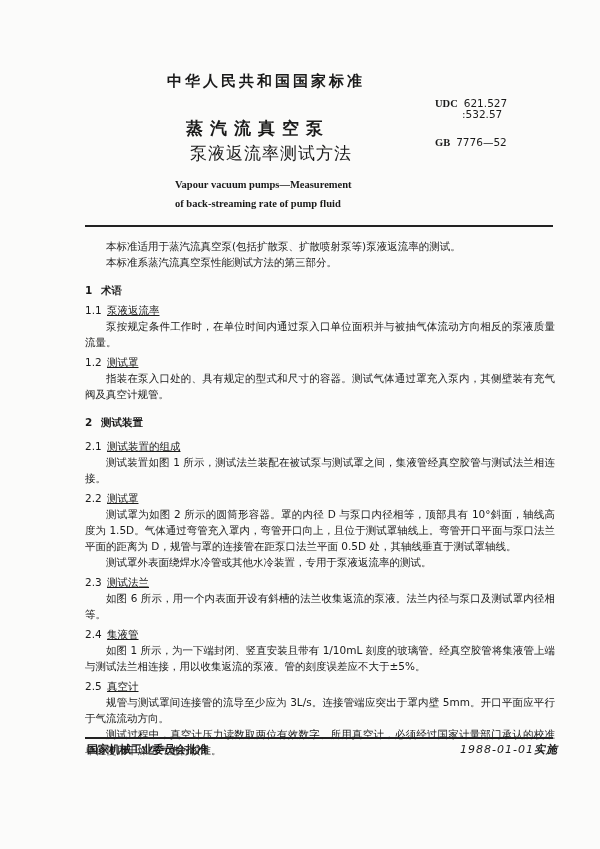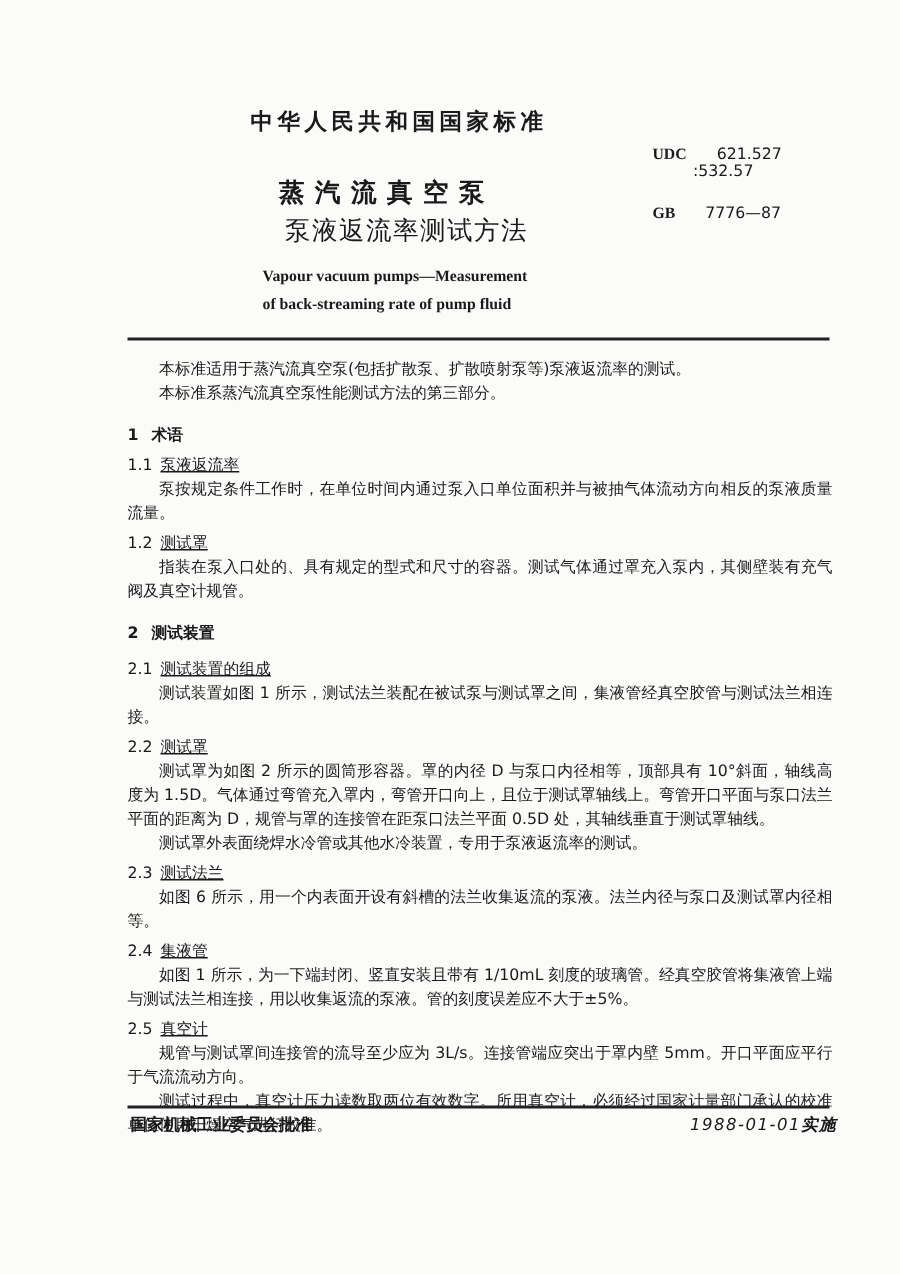--- a/index.html
+++ b/index.html
@@ -6,21 +6,21 @@
   body {
     width: 600px; height: 849px; background: #fbfbfa; position: relative; overflow: hidden;
     font-family: "DejaVu Sans", "Liberation Sans", sans-serif; color: #1a1a1a;
   }
   .abs { position: absolute; }
   .national { left: 167px; top: 72px; font-size: 15px; font-weight: bold; letter-spacing: 3px; }
   .title-cn1 { left: 186px; top: 117px; font-size: 17px; font-weight: bold; letter-spacing: 7px; }
   .title-cn2 { left: 190px; top: 142px; font-size: 17px; font-weight: normal; letter-spacing: 1px; }
   .title-en { left: 175px; top: 175px; font-family: "Liberation Serif", serif; font-size: 10.5px; font-weight: bold; line-height: 19px; }
   .udc { left: 435px; top: 98px; font-size: 10.5px; line-height: 11px; }
-  .udc .lbl, .gb .lbl { font-family: "Liberation Serif", serif; font-weight: bold; margin-right: 20px; }
+  .udc .lbl, .gb .lbl { font-family: "Liberation Serif", serif; font-weight: bold; margin-right: 6px; }
   .udc .num2 { padding-left: 27px; display: block; }
   .gb { left: 435px; top: 136px; font-size: 10.5px; }
   .rule-top { left: 85px; top: 225px; width: 468px; height: 2px; background: #222; }
   .content { left: 85px; top: 238px; width: 470px; font-size: 10.5px; line-height: 16px; }
   .p { text-indent: 2em; text-align: justify; }
   .h1 { font-weight: bold; margin-top: 6px; }
   .h2 { margin-top: 4px; text-decoration: underline; }
   .h2 .num, .h1 .num { display: inline-block; width: 22px; }
   .h1 .num { width: 16px; }
   .gap { height: 6px; }
@@ -37,21 +37,21 @@
 <div class="abs title-cn2">泵液返流率测试方法</div>
 <div class="abs title-en">
   <div>Vapour vacuum pumps—Measurement</div>
   <div>of back-streaming rate of pump fluid</div>
 </div>
 <div class="abs udc">
   <span class="lbl">UDC</span><span>621.527</span>
   <span class="num2">:532.57</span>
 </div>
 <div class="abs gb">
-  <span class="lbl">GB</span><span>7776—87</span>
+  <span class="lbl">GB</span><span>7776—52</span>
 </div>
 
 <div class="abs rule-top"></div>
 
 <div class="abs content">
   <div class="p">本标准适用于蒸汽流真空泵(包括扩散泵、扩散喷射泵等)泵液返流率的测试。</div>
   <div class="p">本标准系蒸汽流真空泵性能测试方法的第三部分。</div>
 
   <div class="gap"></div>
   <div class="h1"><span class="num">1</span><span>术语</span></div>

